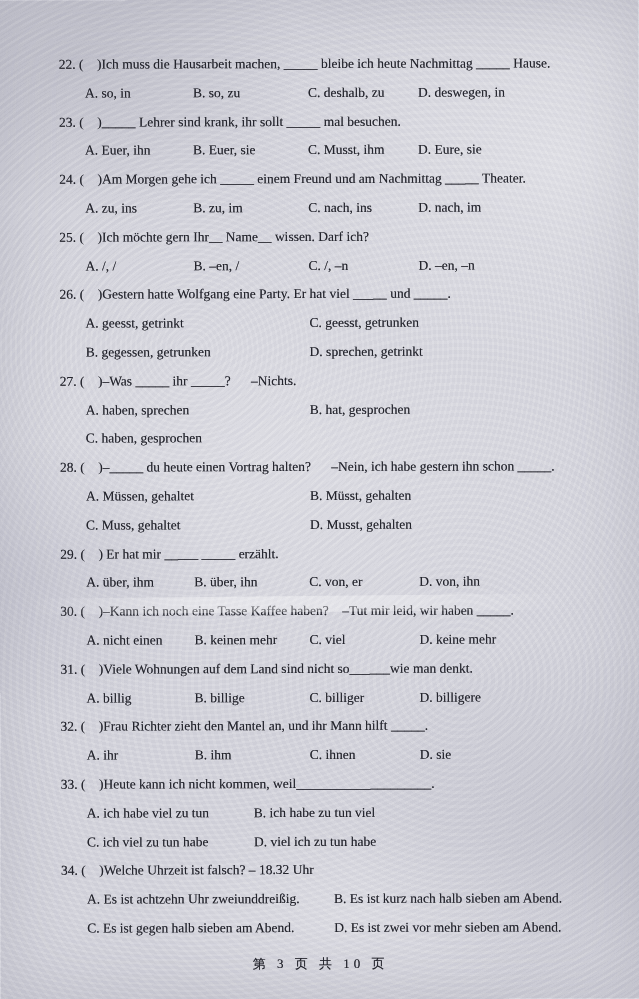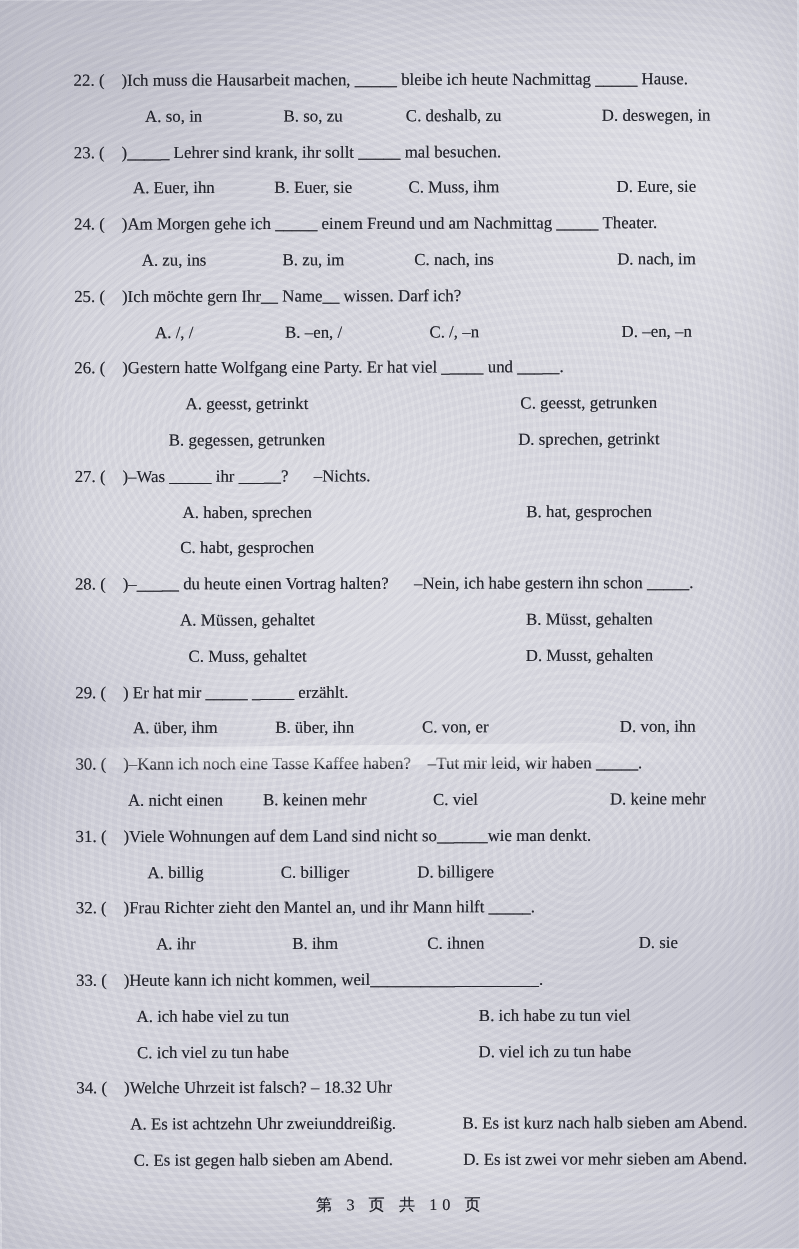--- a/index.html
+++ b/index.html
@@ -33,21 +33,21 @@
     white-space: pre;
     text-shadow: 0 0 0.5px rgba(30,30,40,0.55);
   }
   .opts {
     display: grid;
     padding-left: 26px;
     line-height: 28.8px;
     font-size: 13.5px;
     text-shadow: 0 0 0.5px rgba(30,30,40,0.55);
   }
-  .opt { white-space: pre; text-align: center; }
+  .opt { white-space: pre; }
   .g4  { grid-template-columns: 108px 115px 110px 1fr; }
   .g2a { grid-template-columns: 224px 1fr; }
   .g2b { grid-template-columns: 167px 1fr; }
   .g2c { grid-template-columns: 247px 1fr; }
   .footer {
     margin-top: 7px;
     margin-left: -54px;
     text-align: center;
     font-size: 13px;
     letter-spacing: 4px;
@@ -76,21 +76,21 @@
           <span class="opt">B. so, zu</span>
           <span class="opt">C. deshalb, zu</span>
           <span class="opt">D. deswegen, in</span>
         </div>
       </div>
       <div class="q-block">
         <div class="q-text">23. (    )_____ Lehrer sind krank, ihr sollt _____ mal besuchen.</div>
         <div class="opts g4">
           <span class="opt">A. Euer, ihn</span>
           <span class="opt">B. Euer, sie</span>
-          <span class="opt">C. Muss, ihm</span>
+          <span class="opt">C. Musst, ihm</span>
           <span class="opt">D. Eure, sie</span>
         </div>
       </div>
       <div class="q-block">
         <div class="q-text">24. (    )Am Morgen gehe ich _____ einem Freund und am Nachmittag _____ Theater.</div>
         <div class="opts g4">
           <span class="opt">A. zu, ins</span>
           <span class="opt">B. zu, im</span>
           <span class="opt">C. nach, ins</span>
           <span class="opt">D. nach, im</span>
@@ -112,21 +112,21 @@
           <span class="opt">C. geesst, getrunken</span>
           <span class="opt">B. gegessen, getrunken</span>
           <span class="opt">D. sprechen, getrinkt</span>
         </div>
       </div>
       <div class="q-block">
         <div class="q-text">27. (    )–Was _____ ihr _____?      –Nichts.</div>
         <div class="opts g2a">
           <span class="opt">A. haben, sprechen</span>
           <span class="opt">B. hat, gesprochen</span>
-          <span class="opt">C. habt, gesprochen</span>
+          <span class="opt">C. haben, gesprochen</span>
         </div>
       </div>
       <div class="q-block">
         <div class="q-text">28. (    )–_____ du heute einen Vortrag halten?      –Nein, ich habe gestern ihn schon _____.</div>
         <div class="opts g2a">
           <span class="opt">A. Müssen, gehaltet</span>
           <span class="opt">B. Müsst, gehalten</span>
           <span class="opt">C. Muss, gehaltet</span>
           <span class="opt">D. Musst, gehalten</span>
         </div>
@@ -146,20 +146,21 @@
           <span class="opt">A. nicht einen</span>
           <span class="opt">B. keinen mehr</span>
           <span class="opt">C. viel</span>
           <span class="opt">D. keine mehr</span>
         </div>
       </div>
       <div class="q-block">
         <div class="q-text">31. (    )Viele Wohnungen auf dem Land sind nicht so______wie man denkt.</div>
         <div class="opts g4">
           <span class="opt">A. billig</span>
+          <span class="opt">B. billige</span>
           <span class="opt">C. billiger</span>
           <span class="opt">D. billigere</span>
         </div>
       </div>
       <div class="q-block">
         <div class="q-text">32. (    )Frau Richter zieht den Mantel an, und ihr Mann hilft _____.</div>
         <div class="opts g4">
           <span class="opt">A. ihr</span>
           <span class="opt">B. ihm</span>
           <span class="opt">C. ihnen</span>

